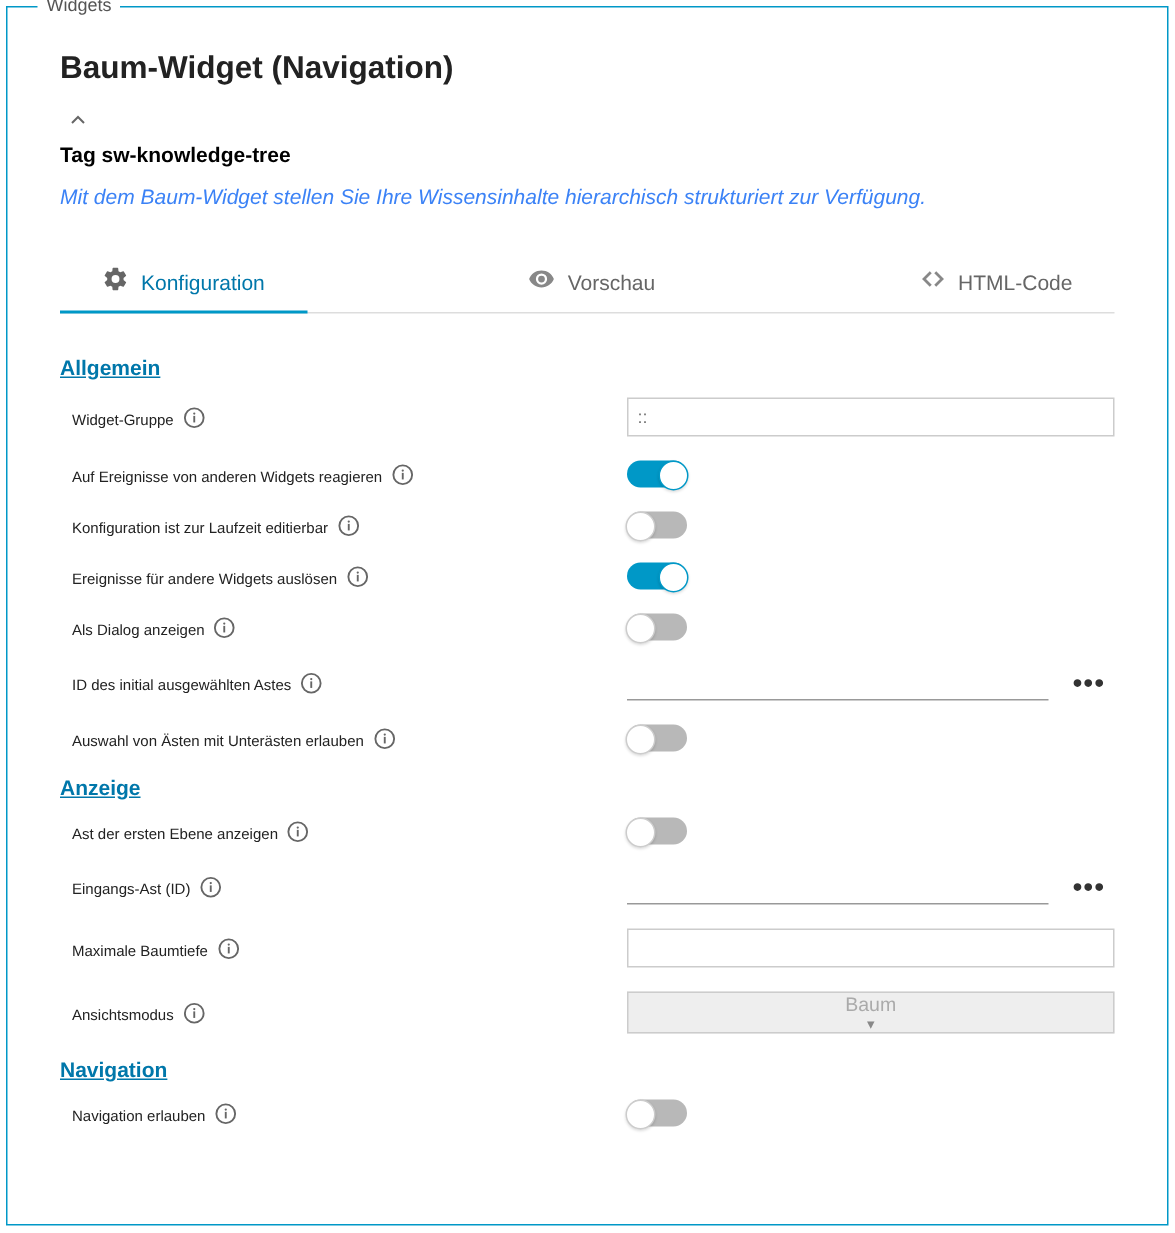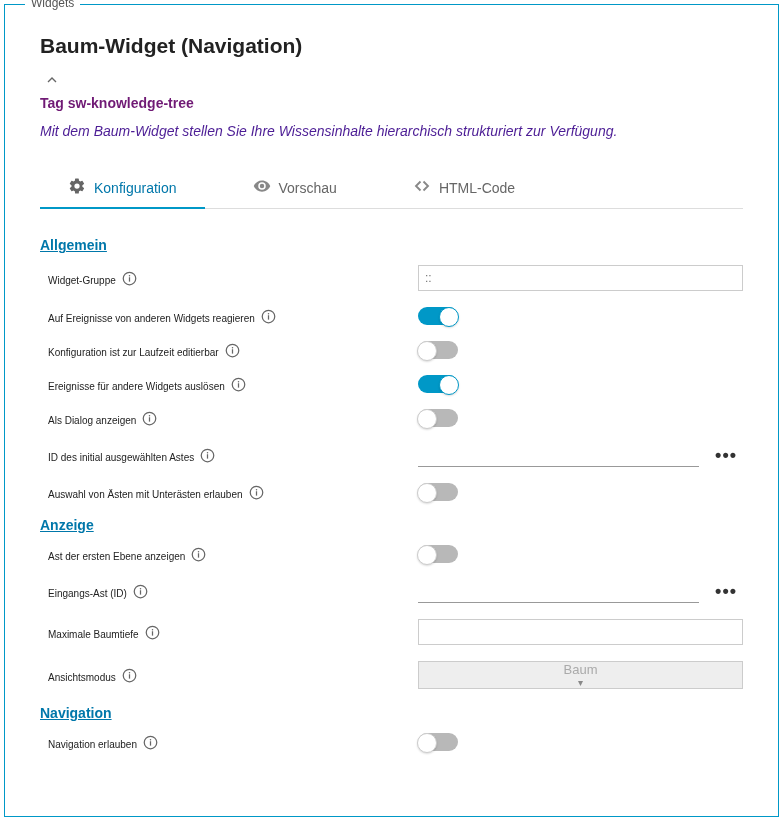--- a/index.html
+++ b/index.html
@@ -45,33 +45,34 @@
     margin-bottom: 10px;
   }
   .collapse-toggle {
     cursor: pointer;
     color: #666;
     padding: 4px;
   }
   .widget-subtitle {
     font-size: 14px;
     font-weight: 700;
-    color: #701a75;
+    color: #000000;
     margin-bottom: 12px;
   }
   .widget-desc {
     font-style: italic;
     font-size: 14px;
-    color: #4c1d95;
+    color: #3b82f6;
     margin-bottom: 22px;
   }
   .tabs {
     display: flex;
     border-bottom: 1px solid #ddd;
     gap: 20px;
+    justify-content: space-between;
   }
   .tab {
     display: flex;
     align-items: center;
     gap: 8px;
     padding: 10px 28px;
     color: #666;
     cursor: pointer;
     position: relative;
   }

